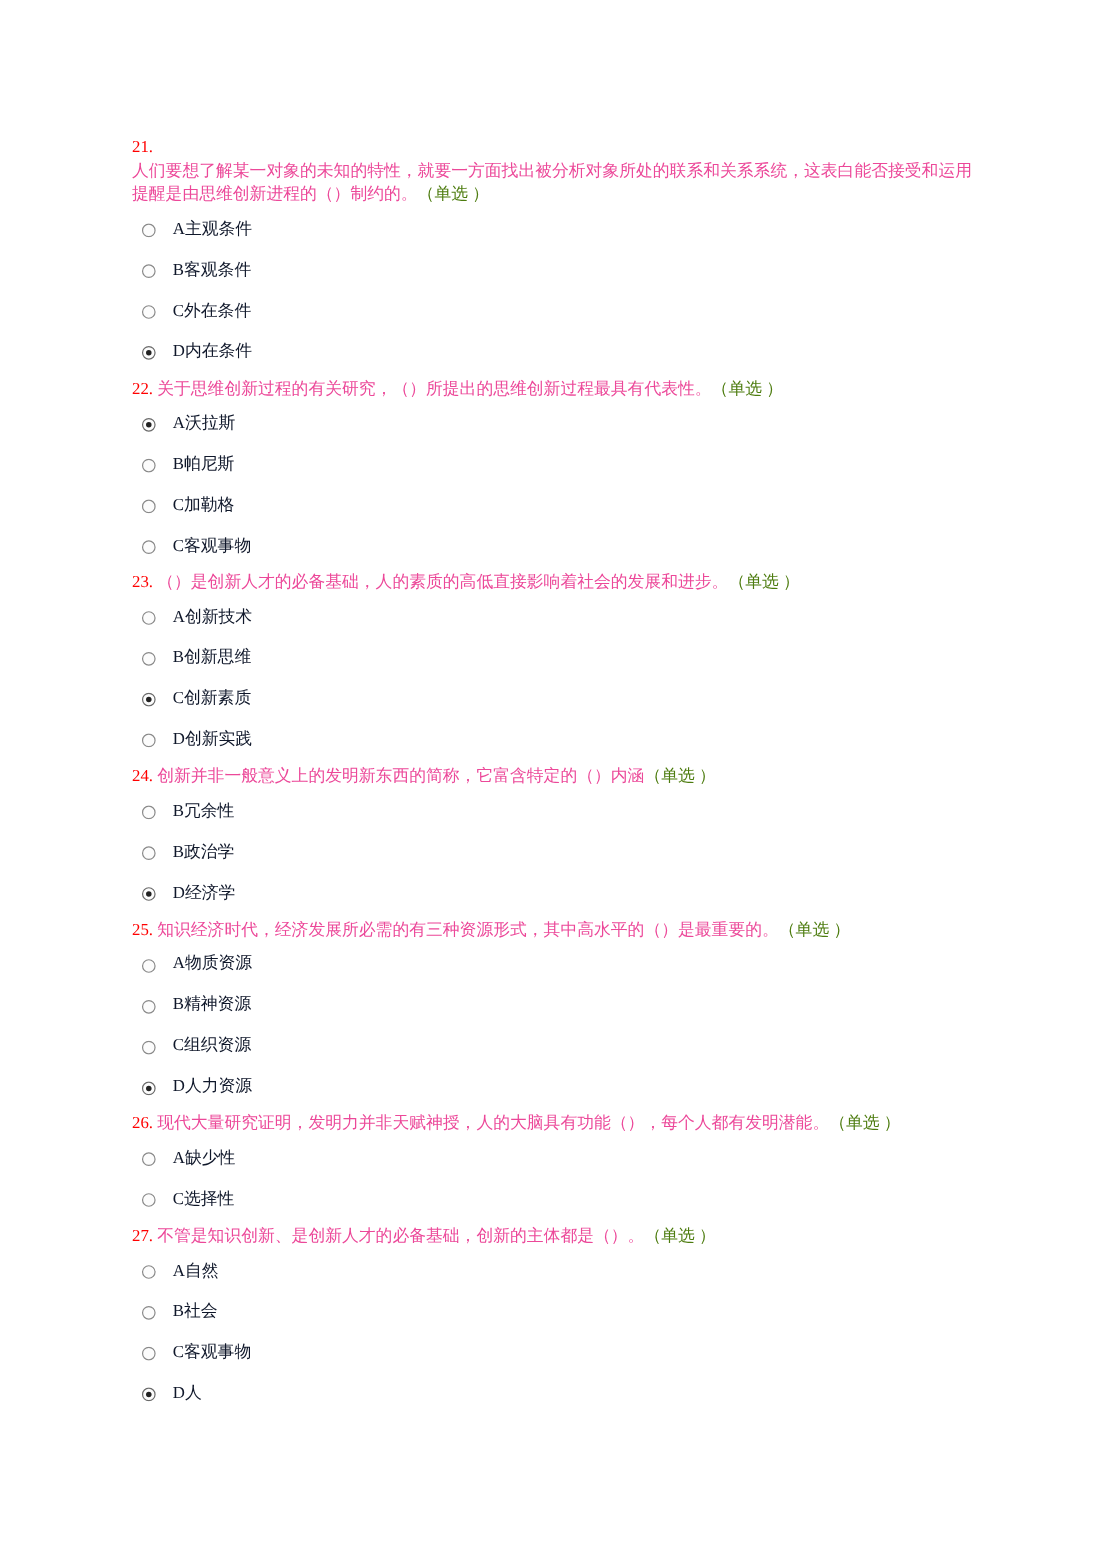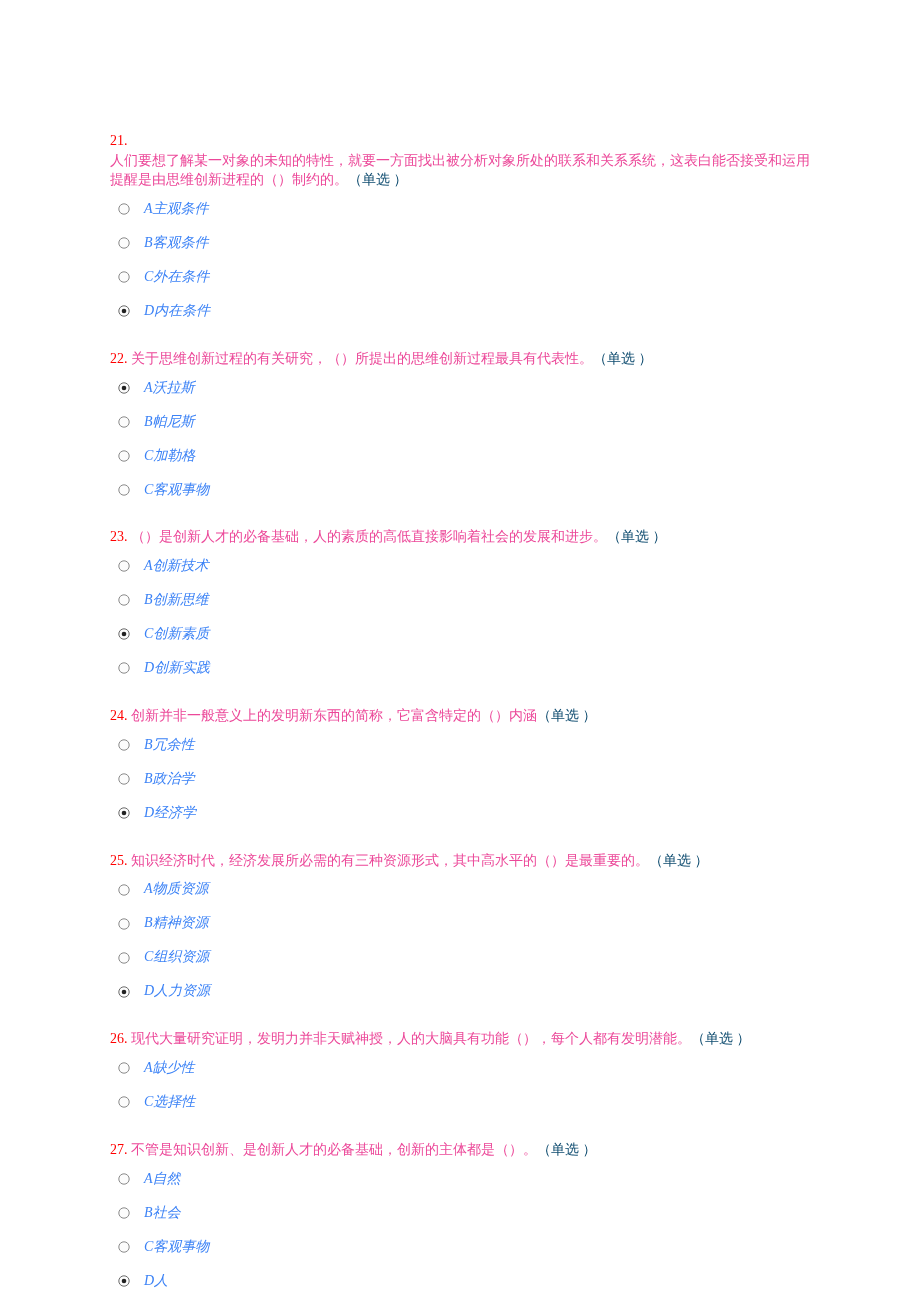--- a/index.html
+++ b/index.html
@@ -16,21 +16,21 @@
   .question-block {
     margin-bottom: 2px;
   }
   .q-num {
     color: #ff0000;
   }
   .q-text {
     color: #ec4899;
   }
   .q-tag {
-    color: #0c4a6e;
+    color: #4d7c0f;
   }
   .options {
     margin: 0;
     padding: 0;
   }
   .opt-row {
     display: flex;
     align-items: center;
     min-height: 30px;
     padding: 2px 0;
@@ -40,26 +40,25 @@
     display: flex;
     justify-content: center;
     padding-top:1px;
   }
   .radio-svg {
     width: 12px;
     height: 12px;
     display: block;
   }
   .opt-label {
-    color: #3b82f6;
+    color: #0f172a;
     padding-left: 6px;
-    font-style: italic;
   }
   .q-header {
-    margin-top: 21px;
+    margin-top: 4px;
     margin-bottom: 2px;
   }
 </style>
 </head>
 <body>
 
 <div id="container">
     <div class="question-block">
       <div class="q-header"><span class="q-num">21. </span><br><span class="q-text">人们要想了解某一对象的未知的特性，就要一方面找出被分析对象所处的联系和关系系统，这表白能否接受和运用提醒是由思维创新进程的（）制约的。</span><span class="q-tag">（单选 ）</span></div>
       <div class="options">

